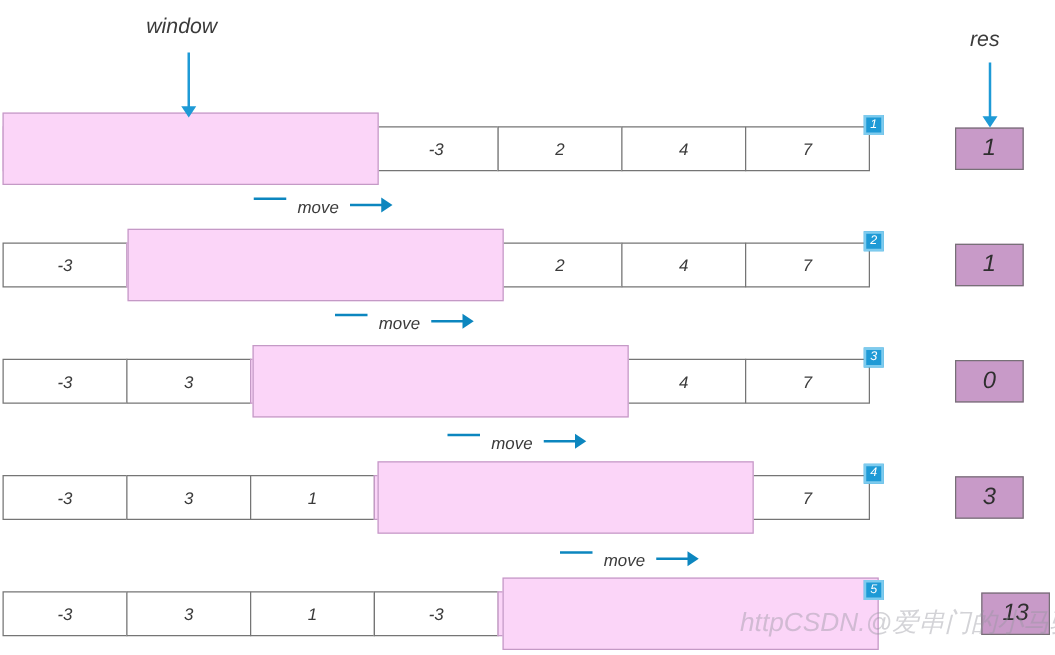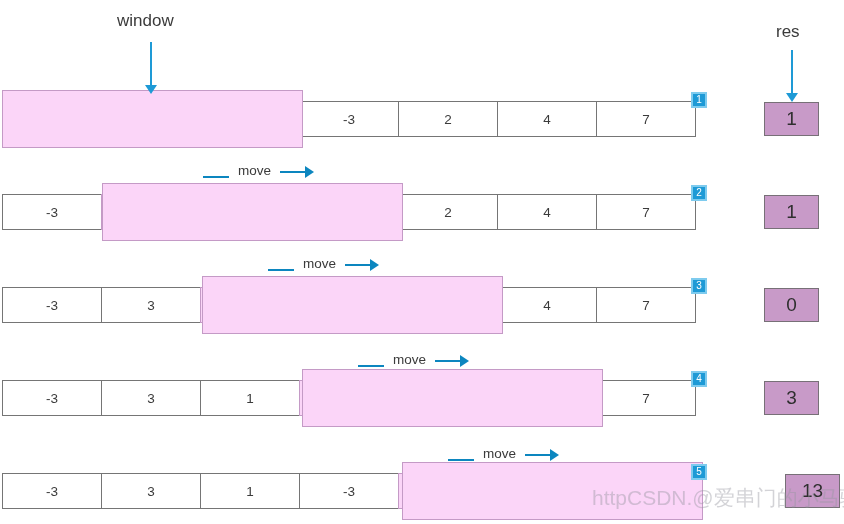--- a/index.html
+++ b/index.html
@@ -10,20 +10,21 @@
     width: 844px;
     height: 524px;
     background: #ffffff;
     font-family: "Liberation Sans", sans-serif;
     overflow: hidden;
   }
   #stage {
     position: relative;
     width: 700px;
     height: 524px;
+    font-style: italic;
   }
 
   
   .array-row {
     position: absolute;
     height: 36px;
     display: flex;
   }
   .cell {
     width: 100px;
@@ -115,21 +116,21 @@
     border-left: 6px solid transparent;
     border-right: 6px solid transparent;
     border-top: 9px solid #1e9ad6;
   }
 
   
   .move-anno {
     position: absolute;
     height: 20px;
     display: flex;
-    align-items: flex-end;
+    align-items: flex-start;
     z-index: 3;
   }
   .move-anno .dash {
     width: 26px;
     height: 2px;
     background: #0c86bf;
   }
   .move-anno .move-text {
     font-size: 13.5px;
     color: #3b3b3b;

